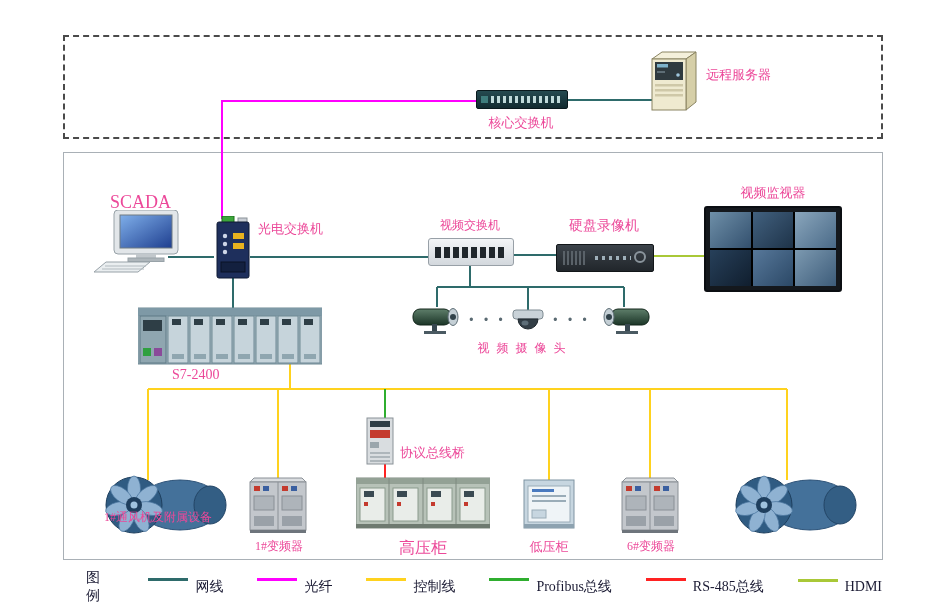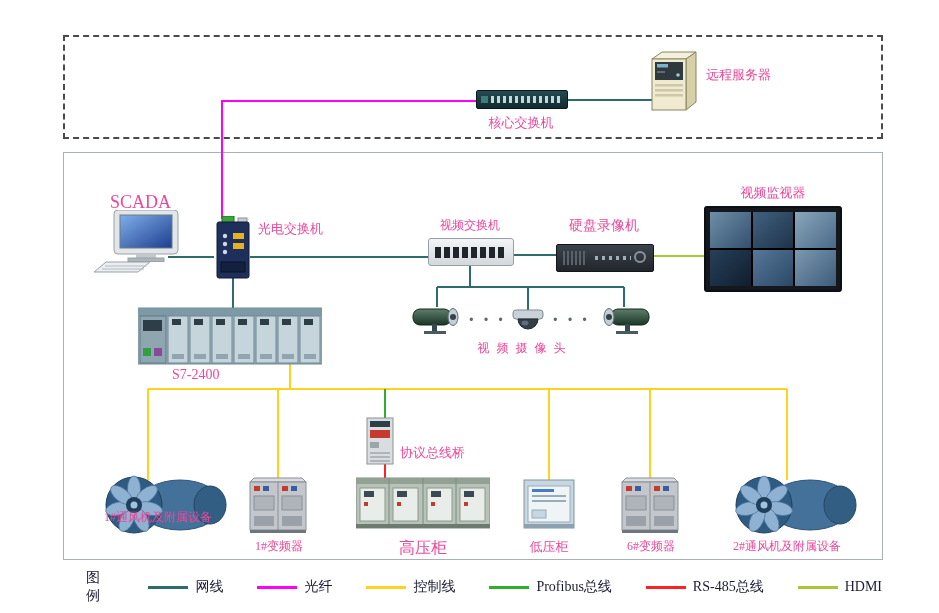--- a/index.html
+++ b/index.html
@@ -48,21 +48,21 @@
   .t1{background:linear-gradient(135deg,#6E8FA8,#33506E);}
   .t2{background:linear-gradient(135deg,#42617F,#1E3349);}
   .t3{background:linear-gradient(135deg,#8AA6BC,#4A6A88);}
   .t4{background:linear-gradient(135deg,#27405A,#101E2E);}
   .t5{background:linear-gradient(135deg,#57789A,#2B4866);}
   .t6{background:linear-gradient(135deg,#7C99B0,#3D5C7A);}
   .dots-lbl{position:absolute;z-index:3;font-size:20px;font-weight:bold;letter-spacing:8px;color:#5A6A72;}
   #cameras-label{letter-spacing:7px;font-size:12px;}
   .legend{position:absolute;left:86px;top:569px;width:830px;display:flex;align-items:center;z-index:3;}
   .legend .title{font-size:14px;margin-right:38px;}
-  .legend .item{display:flex;align-items:center;margin-right:34px;}
+  .legend .item{display:flex;align-items:flex-start;margin-right:34px;}
   .legend .swatch{width:40px;height:3px;margin-right:7px;flex:none;}
   .legend .ltxt{font-size:14px;white-space:nowrap;}
 </style>
 </head>
 <body>
 
 <div id="stage">
 
   <div class="box" id="wan-box"></div>
   <div class="box" id="lan-box"></div>
@@ -374,21 +374,20 @@
         <ellipse cx="52" cy="15" rx="6.5" ry="13" transform="rotate(102.8 52 31)"></ellipse>
         <ellipse cx="52" cy="15" rx="6.5" ry="13" transform="rotate(154.3 52 31)"></ellipse>
         <ellipse cx="52" cy="15" rx="6.5" ry="13" transform="rotate(205.7 52 31)"></ellipse>
         <ellipse cx="52" cy="15" rx="6.5" ry="13" transform="rotate(257.1 52 31)"></ellipse>
         <ellipse cx="52" cy="15" rx="6.5" ry="13" transform="rotate(308.6 52 31)"></ellipse>
       </g>
       <circle cx="52" cy="31" r="8" fill="#1F3F5E"></circle>
       <circle cx="52" cy="31" r="3.5" fill="#9FC2DE"></circle>
     </svg>
   </div>
-  <div class="lbl center" style="left:704px;top:538px;width:166px;font-size:12px;">2#通风机及附属设备</div>
 
   <div class="legend">
     <span class="title">图 例</span>
     <span class="item">
       <span class="swatch" style="background: rgb(46, 107, 107);"></span>
       <span class="ltxt">网线</span>
     </span>
     <span class="item">
       <span class="swatch" style="background: rgb(255, 0, 255);"></span>
       <span class="ltxt">光纤</span>

